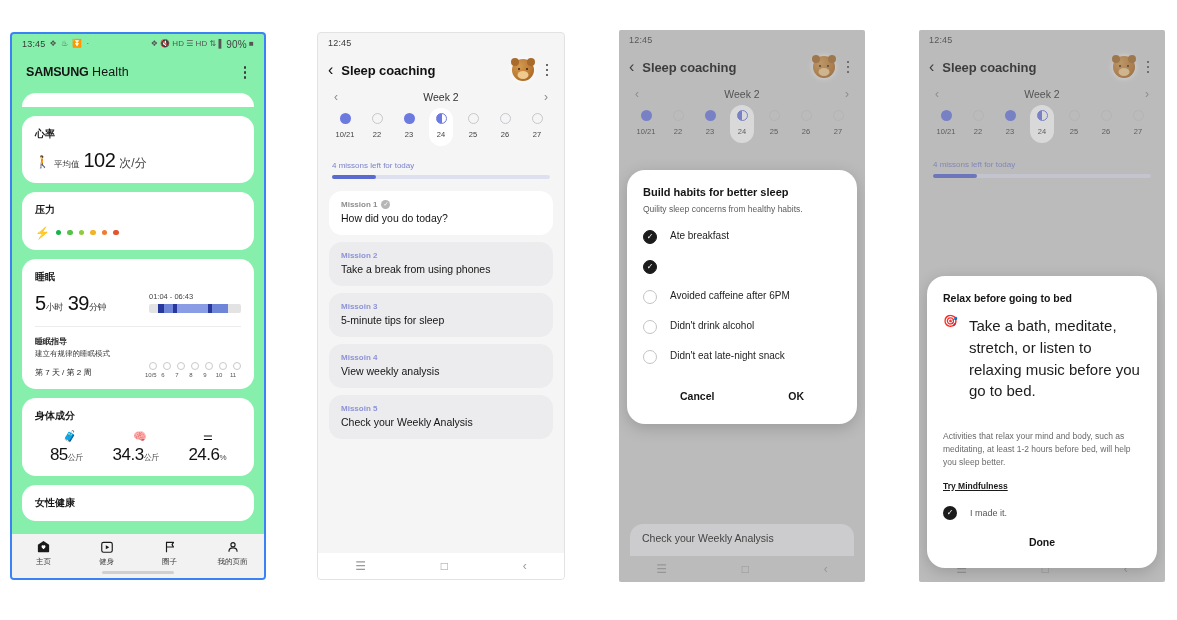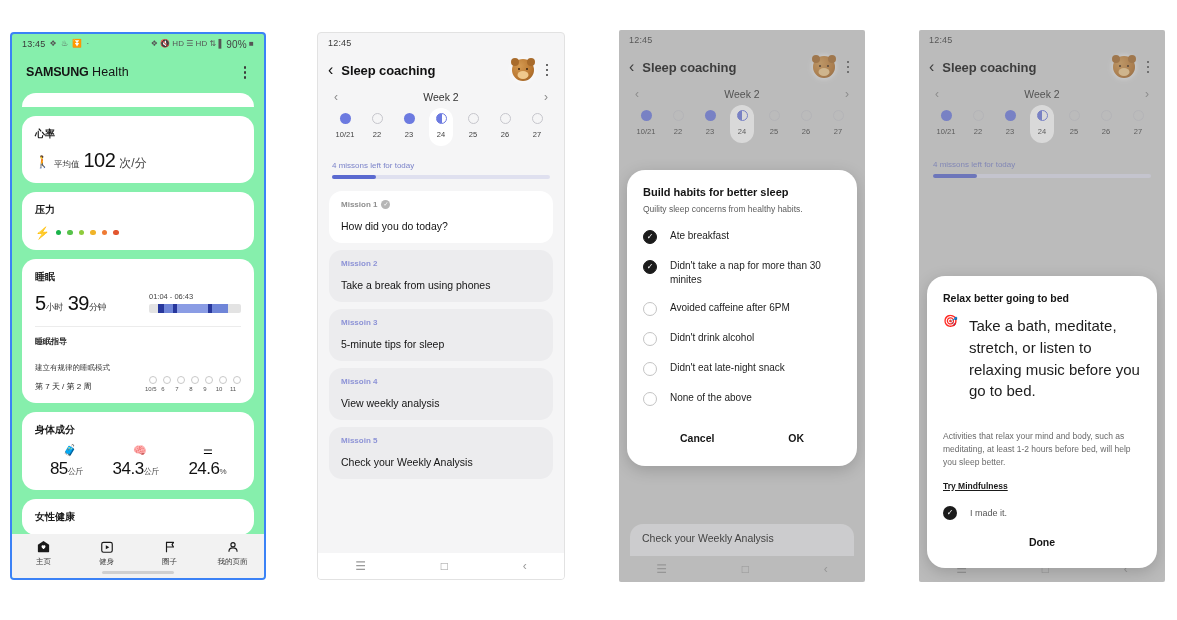--- a/index.html
+++ b/index.html
@@ -61,21 +61,21 @@
   .sleep-top { display:flex; justify-content:space-between; align-items:flex-start;}
   .sleep-left { }
   .sleep-dur { font-size:20px; color:#111; letter-spacing:-.5px;}
   .sleep-dur small { font-size:9px; color:#333; }
   .sleep-right { width:92px; text-align:left;}
   .sleep-time { font-size:7.5px; color:#444; margin-bottom:3px;}
   .sleep-bar { position:relative; height:9px; border-radius:2px; background:#e3e3e3; overflow:hidden;}
   .sleep-bar .seg { position:absolute; top:0; height:100%; }
   .sl-divider { height:1px; background:#ececec; margin:11px 0 9px 0;}
   .coach-h { font-size:8px; font-weight:700; color:#1d1d1d;}
-  .coach-s { font-size:7.5px; color:#3a3a3a; margin-top:16px;}
+  .coach-s { font-size:7.5px; color:#3a3a3a; margin-top:2px;}
   .coach-row { display:flex; justify-content:space-between; align-items:flex-end; margin-top:3px;}
   .coach-day { font-size:8px; font-weight:400; color:#1d1d1d;}
   .coach-dots { }
   .coach-dots .ring-row { display:flex; gap:6px;}
   .coach-dots .ring { width:8px; height:8px; border-radius:50%; border:1px solid #c9c9c9;}
   .coach-dots .lab-row { display:flex; gap:6px; margin-top:2px;}
   .coach-dots .lab-row span { width:8px; font-size:6px; color:#555; text-align:center; white-space:nowrap;}
   .coach-dots .lab-row span:first-child { width:8px; margin-left:-4px; }
 
   .bc-icons { display:flex; justify-content:space-around; margin:4px 0 3px 0;}
@@ -134,21 +134,21 @@
   .prog-track { height:3.5px; border-radius:2px; background:#dfe0ef; position:relative;}
   .prog-fill { position:absolute; left:0; top:0; bottom:0; border-radius:2px; background:#5b6ad0;}
 
   .mcard { margin:0 11px 7px 11px; border-radius:13px; padding:9px 12px 11px 12px; background:#ececee;}
   .mcard.white { background:#ffffff;}
   .mrow { display:flex; align-items:center; gap:4px;}
   .mnum { font-size:8px; color:#8d93d6; font-weight:600;}
   .mnum.grey { color:#8e8e8e;}
   .mcheck { width:9px; height:9px; border-radius:50%; background:#b6b6b6; color:#fff;
             font-size:6px; display:flex; align-items:center; justify-content:center; line-height:1;}
-  .mtitle { font-size:10.5px; color:#141414; margin-top:11px;}
+  .mtitle { font-size:10.5px; color:#141414; margin-top:3px;}
 
   .navbar3 { position:absolute; left:0; right:0; bottom:0; height:26px;
     display:flex; align-items:center; justify-content:space-around; }
   .navbar3.light { background:#ffffff; }
   .navbar3 span { font-size:12px; color:#9a9a9a; line-height:1;}
 
   
   .dim { position:absolute; inset:0; background:rgba(145,145,145,.34); z-index:5;}
 
   
@@ -540,37 +540,32 @@
     <div class="dialog dlg3">
       <div class="dlg-title">Build habits for better sleep</div>
       <div class="dlg-sub">Quility sleep concerns from healthy habits.</div>
       <div class="optList">
           <div class="opt">
             <span class="rad on">✓</span>
             <span class="otext">Ate breakfast</span>
           </div>
           <div class="opt">
             <span class="rad on">✓</span>
-            <span class="otext">Didn't take a nap for more than 30 minites</span>
           </div>
           <div class="opt">
             <span class="rad"></span>
             <span class="otext">Avoided caffeine after 6PM</span>
           </div>
           <div class="opt">
             <span class="rad"></span>
             <span class="otext">Didn't drink alcohol</span>
           </div>
           <div class="opt">
             <span class="rad"></span>
             <span class="otext">Didn't eat late-night snack</span>
-          </div>
-          <div class="opt">
-            <span class="rad"></span>
-            <span class="otext">None of the above</span>
           </div>
         </div>
       <div class="dlg-actions">
         <span class="dlg-btn">Cancel</span>
         <span class="dlg-btn">OK</span>
       </div>
     </div>
 
     <div class="tap" style="left:761px; top:489px;">
       
@@ -650,21 +645,21 @@
 
     <div class="navbar3">
       <span>☰</span>
       <span>□</span>
       <span>‹</span>
     </div>
 
     <div class="dim"></div>
 
     <div class="dialog dlg4">
-      <div class="tip-title">Relax better going to bed</div>
+      <div class="tip-title">Relax before going to bed</div>
       <div class="tip-main">
         <span class="tip-ico">🎯</span>
         <p>Take a bath, meditate, stretch, or listen to relaxing music before you go to bed.</p>
       </div>
       <div class="tip-body">Activities that relax your mind and body, such as meditating, at least 1-2 hours before bed, will help you sleep better.</div>
       <a class="tip-link">Try Mindfulness</a>
       <div class="made-it">
         <span class="rad">✓</span>
         <span class="t">I made it.</span>
       </div>

